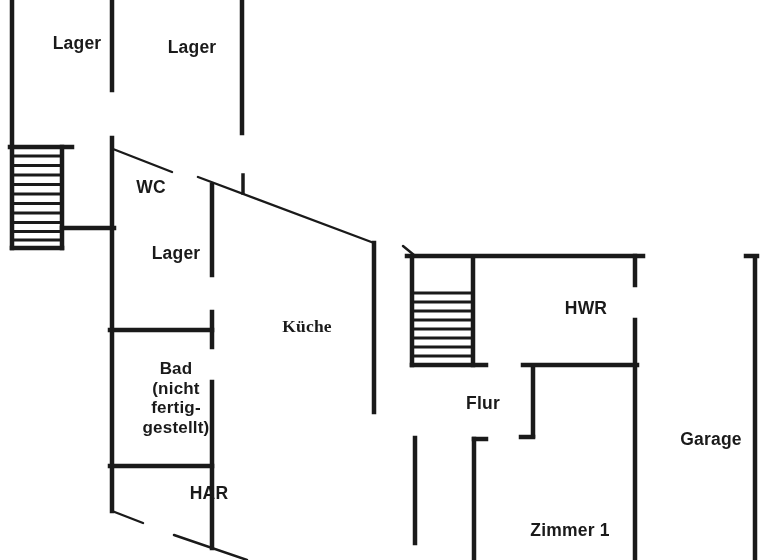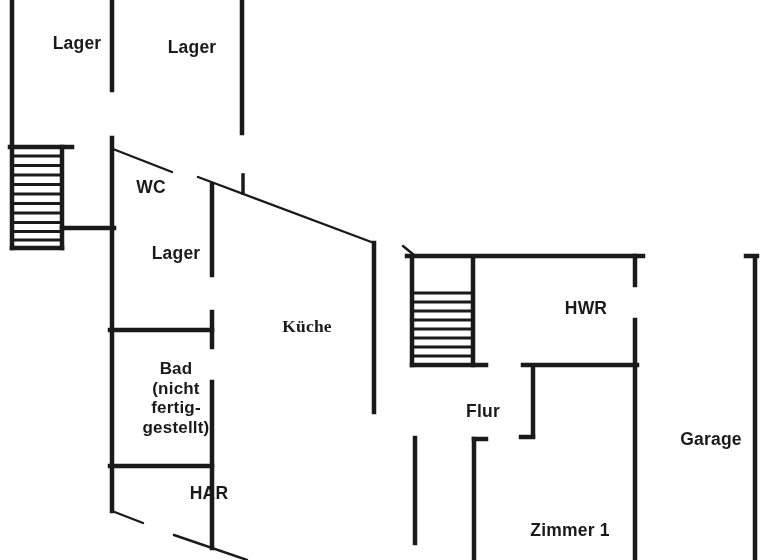--- a/index.html
+++ b/index.html
@@ -111,18 +111,18 @@
   <div class="room-label" style="left:63px;  top:43px;">Lager</div>
   <div class="room-label" style="left:178px; top:47px;">Lager</div>
   <div class="room-label" style="left:89px;  top:187px;margin-left:48px;">WC</div>
   <div class="room-label" style="left:162px; top:253px;">Lager</div>
   <div class="room-label" style="left:293px; top:326px;font-family:Liberation Serif, serif;">Küche</div>
   <div class="room-label small" style="left:162px; top:398px;">Bad
 (nicht
 fertig-
 gestellt)</div>
   <div class="room-label" style="left:163px; top:493px;margin-left:32px;">HAR</div>
-  <div class="room-label" style="left:469px; top:403px;margin-top:8px;">Flur</div>
+  <div class="room-label" style="left:469px; top:403px;">Flur</div>
   <div class="room-label" style="left:556px; top:308px;margin-left:16px;">HWR</div>
   <div class="room-label" style="left:697px; top:439px;">Garage</div>
   <div class="room-label" style="left:556px; top:530px;text-align:center;">Zimmer 1</div>
 
 </div>
 
 </body></html>

